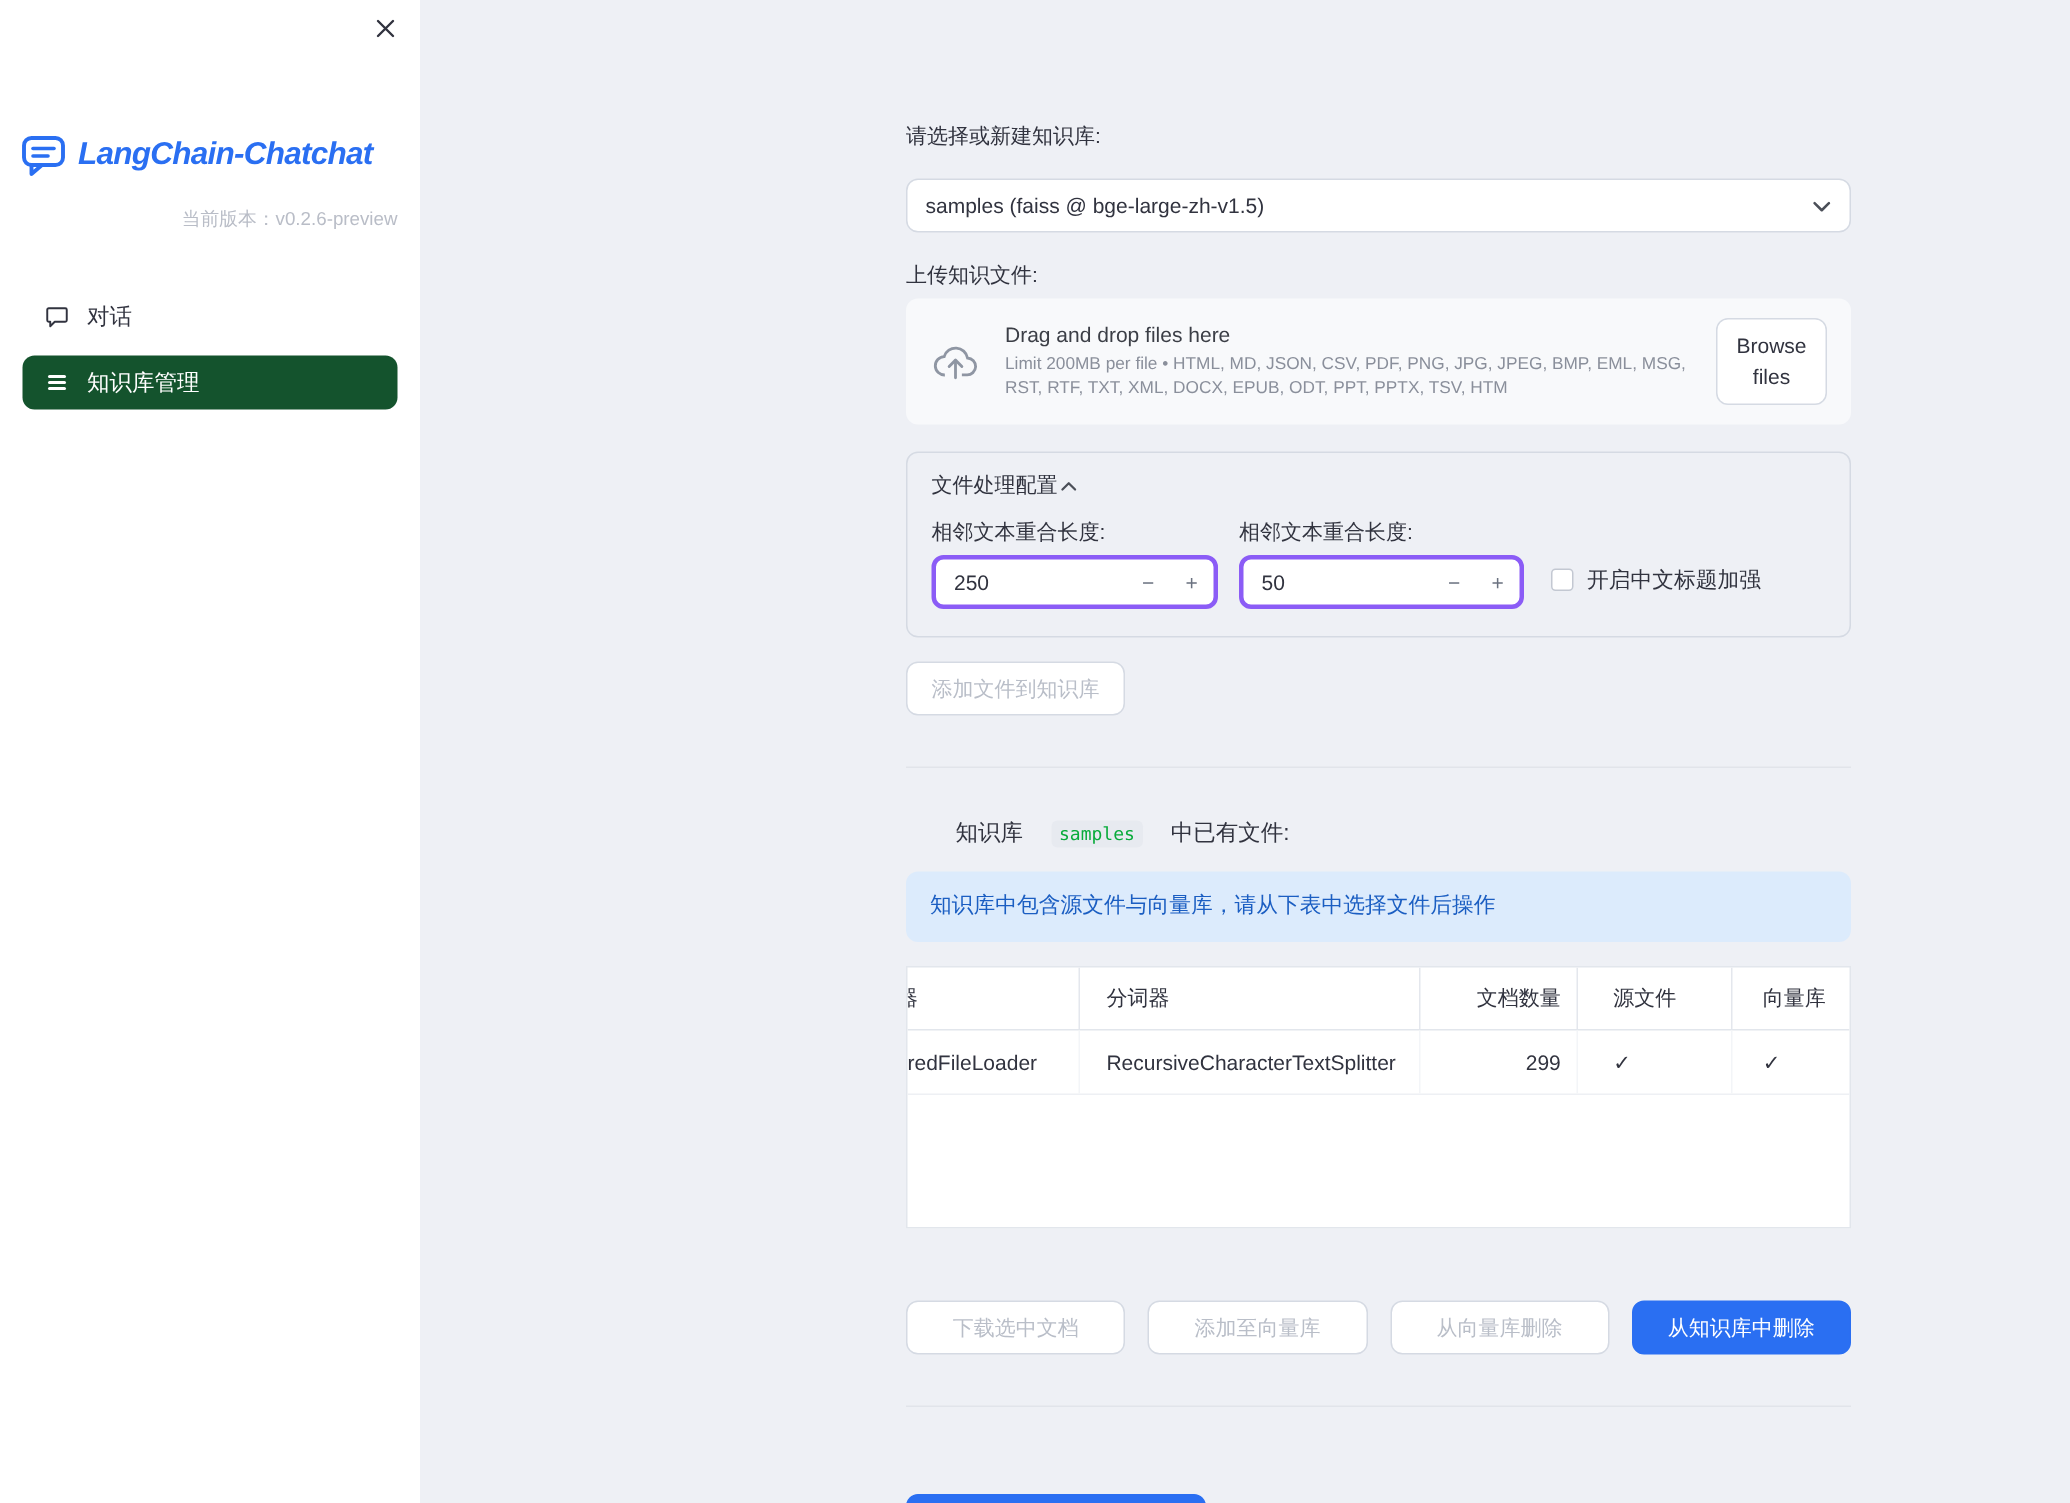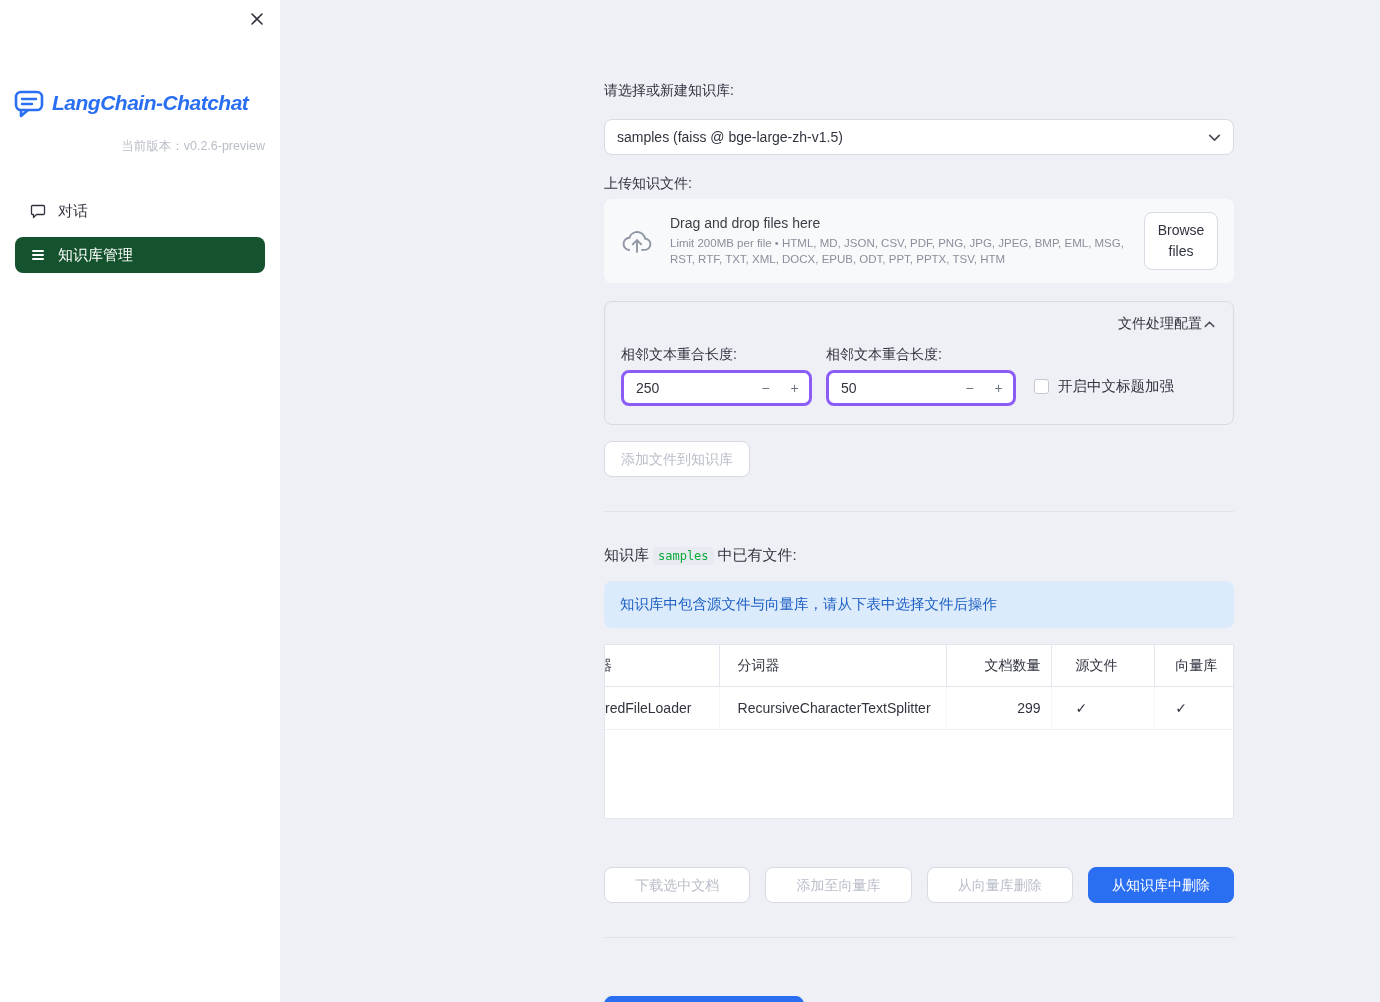--- a/index.html
+++ b/index.html
@@ -66,21 +66,21 @@
   .dz-sub { font-size: 11.5px; line-height: 16px; color: #8a8f9b; max-width: 480px; }
   .browse-btn {
     width: 74px; padding: 7px 10px; background: #ffffff;
     border: 1px solid #d5dae3; border-radius: 8px;
     font-family: inherit; font-size: 14px; color: #31333f;
     line-height: 21px; cursor: pointer;
   }
 
   .expander { margin-top: 18px; border: 1px solid #d5dae3; border-radius: 8px; }
   .exp-header {
-    display: flex; align-items: center; justify-content: flex-end;
+    display: flex; align-items: center; justify-content: flex-start;
     padding: 13px 16px 11px 16px; cursor: pointer; font-size: 14px;
   }
   .exp-body { display: flex; align-items: flex-end; padding: 2px 16px 18px 16px; }
   .cfg-col1 { width: 191px; }
   .cfg-col2 { width: 190px; margin-left: 14px; }
   .numinput {
     height: 36px; background: #ffffff; border: 3px solid #8b5cf6; border-radius: 8px;
     display: flex; align-items: center; padding-left: 12px; overflow: hidden;
   }
   .ni-value { flex: 1; font-size: 14px; color: #31333f; }
@@ -99,21 +99,21 @@
     font-family: inherit; font-size: 14px; line-height: 20px;
     border-radius: 8px; cursor: pointer; height: 36px; padding: 0 16px; margin-top: 24px;
   }
   .btn.secondary { background: #ffffff; border: 1px solid #d5dae3; color: #31333f; }
   .btn.secondary.disabled { color: #b9bec8; cursor: default; }
   .btn.primary { background: #2a6ff2; border: 1px solid #2a6ff2; color: #ffffff; }
   .add-btn { margin-top: 16px; }
 
   hr.divider { border: none; border-top: 1px solid #e1e4ea; margin: 34px 0; }
 
-  .kb-line { display: flex; align-items: center; gap: 4px; font-size: 15px; }
+  .kb-line { display: flex; align-items: center; gap: 19px; font-size: 15px; margin-left: 33px; }
   .kb-code {
     font-family: "DejaVu Sans Mono", "Liberation Mono", monospace;
     font-size: 12px; color: #09ab3b; background: #e7eaf0;
     border-radius: 4px; padding: 2px 5px;
   }
 
   .infobox {
     margin-top: 16px; background: #dcebfc; color: #1b5ec2;
     border-radius: 8px; padding: 14px 16px; font-size: 14.5px; line-height: 19px;
   }

